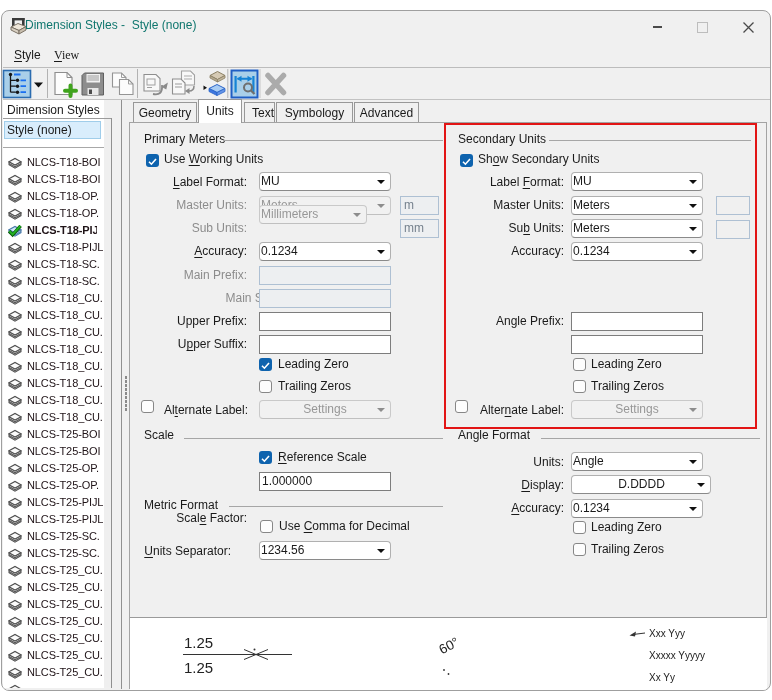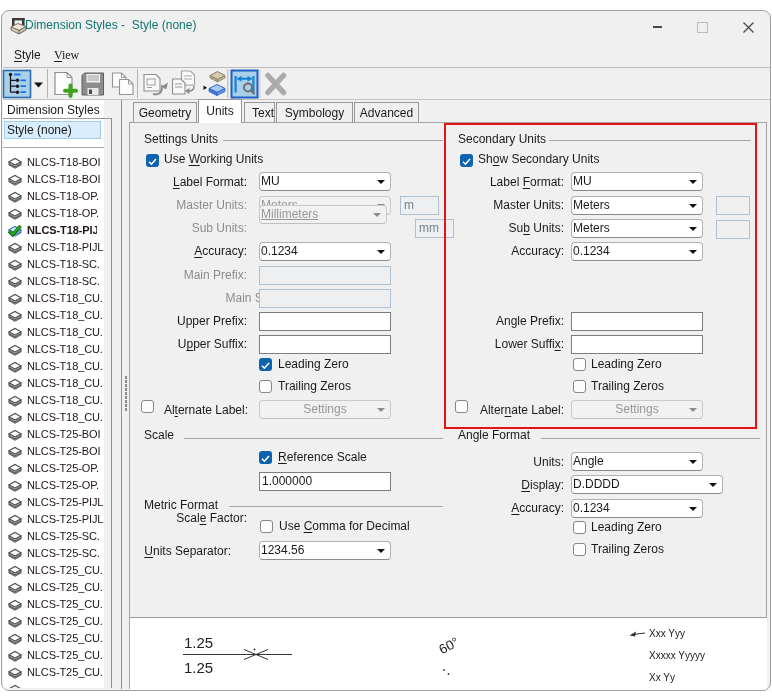--- a/index.html
+++ b/index.html
@@ -272,34 +272,34 @@
 <div class="ab" style="left:123.5px;top:399px;width:2.5px;height:2.5px;background:#8a8a8a;"></div>
 <div class="ab" style="left:123.5px;top:403px;width:2.5px;height:2.5px;background:#8a8a8a;"></div>
 <div class="ab" style="left:123.5px;top:407px;width:2.5px;height:2.5px;background:#8a8a8a;"></div>
 
 <div class="tab" style="left:132px;width:64px;">Geometry</div>
 <div class="tab" style="left:243px;width:31px;text-align:right;">Text</div>
 <div class="tab" style="left:275px;width:77px;">Symbology</div>
 <div class="tab" style="left:353px;width:65px;">Advanced</div>
 <div class="ab" style="left:128px;top:121px;width:638px;height:567px;border:1px solid #a3a3a3;box-sizing:border-box;"></div>
 <div class="tab" style="left:197px;top:98px;width:44px;height:24px;background:#fff;line-height:22px;z-index:3;">Units</div>
-<div class="t13" style="left:143px;top:130.5px;">Settings Units</div>
+<div class="t13" style="left:143px;top:130.5px;">Primary Meters</div>
 <div class="gl" style="left:222px;top:139px;width:220px;"></div>
 <div class="cb cbc" style="left:144.5px;top:152.5px;"><svg width="13" height="13" viewBox="0 0 13 13">
           <path d="M3 6.8 L5.4 9.2 L10 3.9" fill="none" stroke="#fff" stroke-width="1.6"></path>
         </svg></div>
 <div class="t13" style="left:163px;top:151px;">Use <u>W</u>orking Units</div>
 <div class="t13 lbr" style="left:86px;top:174px;width:160px;"><u>L</u>abel Format:</div>
 <div class="cmb" style="left:258px;top:171px;width:132px;">MU<i></i></div>
 <div class="t13 lbr dis" style="left:86px;top:197px;width:160px;">Master Units:</div>
 <div class="cmb d" style="left:258px;top:194.5px;width:132px;">Meters<i></i></div>
 <div class="edd" style="left:399px;top:194.5px;width:39px;">m</div>
 <div class="t13 lbr dis" style="left:86px;top:220px;width:160px;">Sub Units:</div>
-<div class="cmb d" style="left:258px;top:204px;width:128px;text-decoration:underline;">Millimeters<i></i></div>
-<div class="edd" style="left:399px;top:217.5px;width:39px;margin-left:15px;">mm</div>
+<div class="cmb d" style="left:258px;top:204px;width:108px;">Millimeters<i></i></div>
+<div class="edd" style="left:399px;top:217.5px;width:39px;">mm</div>
 <div class="t13 lbr" style="left:86px;top:243px;width:160px;"><u>A</u>ccuracy:</div>
 <div class="cmb" style="left:258px;top:240.5px;width:132px;">0.1234<i></i></div>
 <div class="t13 lbr dis" style="left:86px;top:267px;width:160px;">Main Prefix:</div>
 <div class="edd" style="left:258px;top:264.5px;width:132px;"></div>
 <div class="t13 lbr dis" style="left:86px;top:290px;width:160px;margin-left:41px;">Main Suffix:</div>
 <div class="edd" style="left:258px;top:287.5px;width:132px;"></div>
 <div class="t13 lbr" style="left:86px;top:313px;width:160px;">Upper Prefix:</div>
 <div class="ed" style="left:258px;top:311px;width:132px;"></div>
 <div class="t13 lbr" style="left:86px;top:336px;width:160px;">U<u>p</u>per Suffix:</div>
 <div class="ed" style="left:258px;top:334px;width:132px;"></div>
@@ -337,35 +337,34 @@
 <div class="t13 lbr" style="left:403px;top:197px;width:160px;">Master Units:</div>
 <div class="cmb" style="left:570px;top:194.5px;width:132px;">Meters<i></i></div>
 <div class="edd" style="left:715px;top:194.5px;width:34px;background:#f0f0f0;"></div>
 <div class="t13 lbr" style="left:403px;top:220px;width:160px;">Su<u>b</u> Units:</div>
 <div class="cmb" style="left:570px;top:217.5px;width:132px;">Meters<i></i></div>
 <div class="edd" style="left:715px;top:218.5px;width:34px;background:#f0f0f0;"></div>
 <div class="t13 lbr" style="left:403px;top:243px;width:160px;">Accuracy:</div>
 <div class="cmb" style="left:570px;top:240.5px;width:132px;">0.1234<i></i></div>
 <div class="t13 lbr" style="left:403px;top:313px;width:160px;">Angle Prefix:</div>
 <div class="ed" style="left:570px;top:311px;width:132px;"></div>
-<div class="t13 lbr" style="left:403px;top:336px;width:160px;">Lower Suffi<u>x</u>:</div>
 <div class="ed" style="left:570px;top:334px;width:132px;"></div>
 <div class="cb cbu" style="left:572px;top:357px;"></div>
 <div class="t13" style="left:590px;top:356px;">Leading Zero</div>
 <div class="cb cbu" style="left:572px;top:378.5px;"></div>
 <div class="t13" style="left:590px;top:377.5px;">Trailing Zeros</div>
 <div class="cb cbu" style="left:454px;top:399px;"></div>
 <div class="t13 lbr" style="left:403px;top:402px;width:160px;">Alter<u>n</u>ate Label:</div>
 <div class="cmb d cc" style="left:570px;top:399px;width:132px;">Settings<i></i></div>
 <div class="t13" style="left:457px;top:426.5px;">Angle Format</div>
 <div class="gl" style="left:540px;top:437px;width:219px;"></div>
 <div class="t13 lbr" style="left:403px;top:454px;width:160px;">Units:</div>
 <div class="cmb" style="left:570px;top:451px;width:132px;">Angle<i></i></div>
 <div class="t13 lbr" style="left:403px;top:477px;width:160px;"><u>D</u>isplay:</div>
-<div class="cmb" style="left:570px;top:474px;width:152px;">D.DDDD<i></i></div>
+<div class="cmb" style="left:570px;top:474px;width:140px;text-align:center;">D.DDDD<i></i></div>
 <div class="t13 lbr" style="left:403px;top:500px;width:160px;"><u>A</u>ccuracy:</div>
 <div class="cmb" style="left:570px;top:497.5px;width:132px;">0.1234<i></i></div>
 <div class="cb cbu" style="left:572px;top:520px;"></div>
 <div class="t13" style="left:590px;top:519px;">Leading Zero</div>
 <div class="cb cbu" style="left:572px;top:541.5px;"></div>
 <div class="t13" style="left:590px;top:540.5px;">Trailing Zeros</div>
 
 <div class="ab" style="left:129px;top:615.5px;width:637px;height:74px;background:#fff;border-top:1px solid #9a9a9a;"></div>
 <div class="ab" style="left:2px;top:686.5px;width:118px;height:3.5px;background:#f0f0f0;z-index:4;"></div>
 <svg class="ab" style="left:129px;top:616px" width="637" height="72" viewBox="0 0 637 72">

